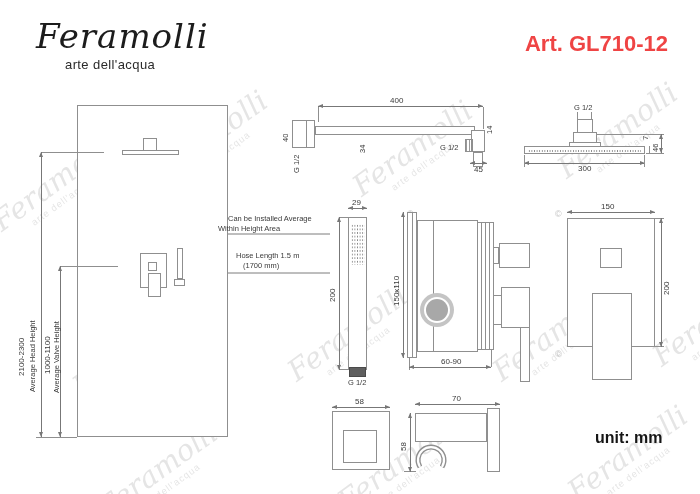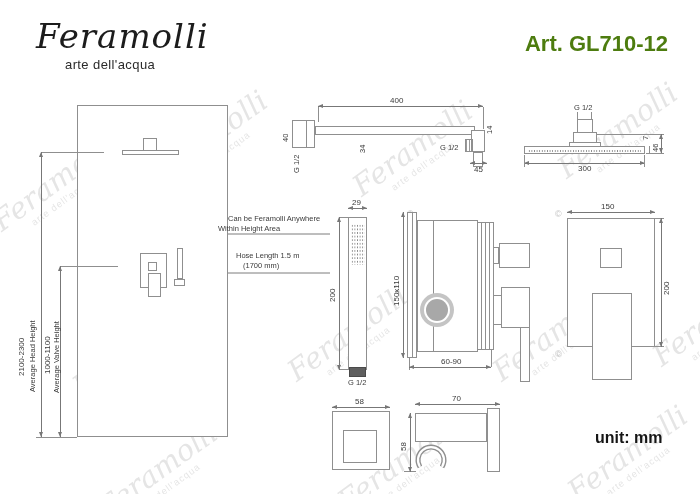--- a/index.html
+++ b/index.html
@@ -30,21 +30,21 @@
            background-size:2.6px 3.6px; }
   .hatch { position:absolute; border:1px solid #8f8f8f; box-sizing:border-box;
            background-image:repeating-linear-gradient(to right, #9a9a9a 0 1px, transparent 1px 3px); }
   .circ  { position:absolute; border-radius:50%; }
 
   
   .logo-name { position:absolute; left:36px; top:16px; font-family:"DejaVu Serif", serif;
                font-style:italic; font-size:34px; color:#1c1c1c; letter-spacing:1px; }
   .logo-tag  { position:absolute; left:65px; top:57px; font-size:13px; color:#2a2a2a; letter-spacing:.4px; }
   .article   { position:absolute; left:500px; top:31px; width:168px; text-align:right;
-               font-size:22px; font-weight:bold; color:#4d7c0f; }
+               font-size:22px; font-weight:bold; color:#ef4444; }
   .unit      { position:absolute; left:595px; top:429px; font-size:16px; font-weight:600; color:#161616; }
 
   
   .wm { position:absolute; transform:rotate(-36deg); color:#d4d4d4; opacity:.6; pointer-events:none; width:150px; }
   .wm-name { display:block; font-family:"DejaVu Serif", serif; font-style:italic; font-size:29px; line-height:1; }
   .wm-tag  { display:block; font-size:9.5px; margin-left:30px; letter-spacing:1px; }
   .cmark { position:absolute; font-size:9px; color:#c3c3c3; line-height:1; }
 
   svg.overlay { position:absolute; left:0; top:0; pointer-events:none; }
 </style>
@@ -133,21 +133,21 @@
   <div class="ln" style="left:60px;top:266px;width:58px;height:1px"></div>
   <div class="ln" style="left:36px;top:437px;width:41px;height:1px"></div>
   <div class="dimv" style="left:41px;top:152px;height:285px"></div>
   <div class="dimv" style="left:60px;top:266px;height:171px"></div>
 
   <div class="dim vt" style="left:18px;top:314px;height:62px">2100-2300</div>
   <div class="dim vt sm" style="left:29px;top:294px;height:98px">Average Head Height</div>
   <div class="dim vt" style="left:44px;top:316px;height:58px">1000-1100</div>
   <div class="dim vt sm" style="left:53px;top:295px;height:98px">Average Valve Height</div>
 
-  <div class="note" style="left:228px;top:215px">Can be Feramolli Anywhere</div>
+  <div class="note" style="left:228px;top:215px">Can be Installed Average</div>
   <div class="note" style="left:218px;top:225px">Within Height Area</div>
   <div class="note" style="left:236px;top:252px">Hose Length 1.5 m</div>
   <div class="note" style="left:243px;top:262px">(1700 mm)</div>
 
   <div class="dimh" style="left:318px;top:106px;width:165px"></div>
   <div class="ln" style="left:318px;top:107px;width:1px;height:15px"></div>
   <div class="ln" style="left:483px;top:107px;width:1px;height:22px"></div>
   <div class="dim" style="left:390px;top:97px">400</div>
   <div class="box" style="left:292px;top:120px;width:23px;height:28px"></div>
   <div class="ln" style="left:306px;top:120px;width:1px;height:28px"></div>

